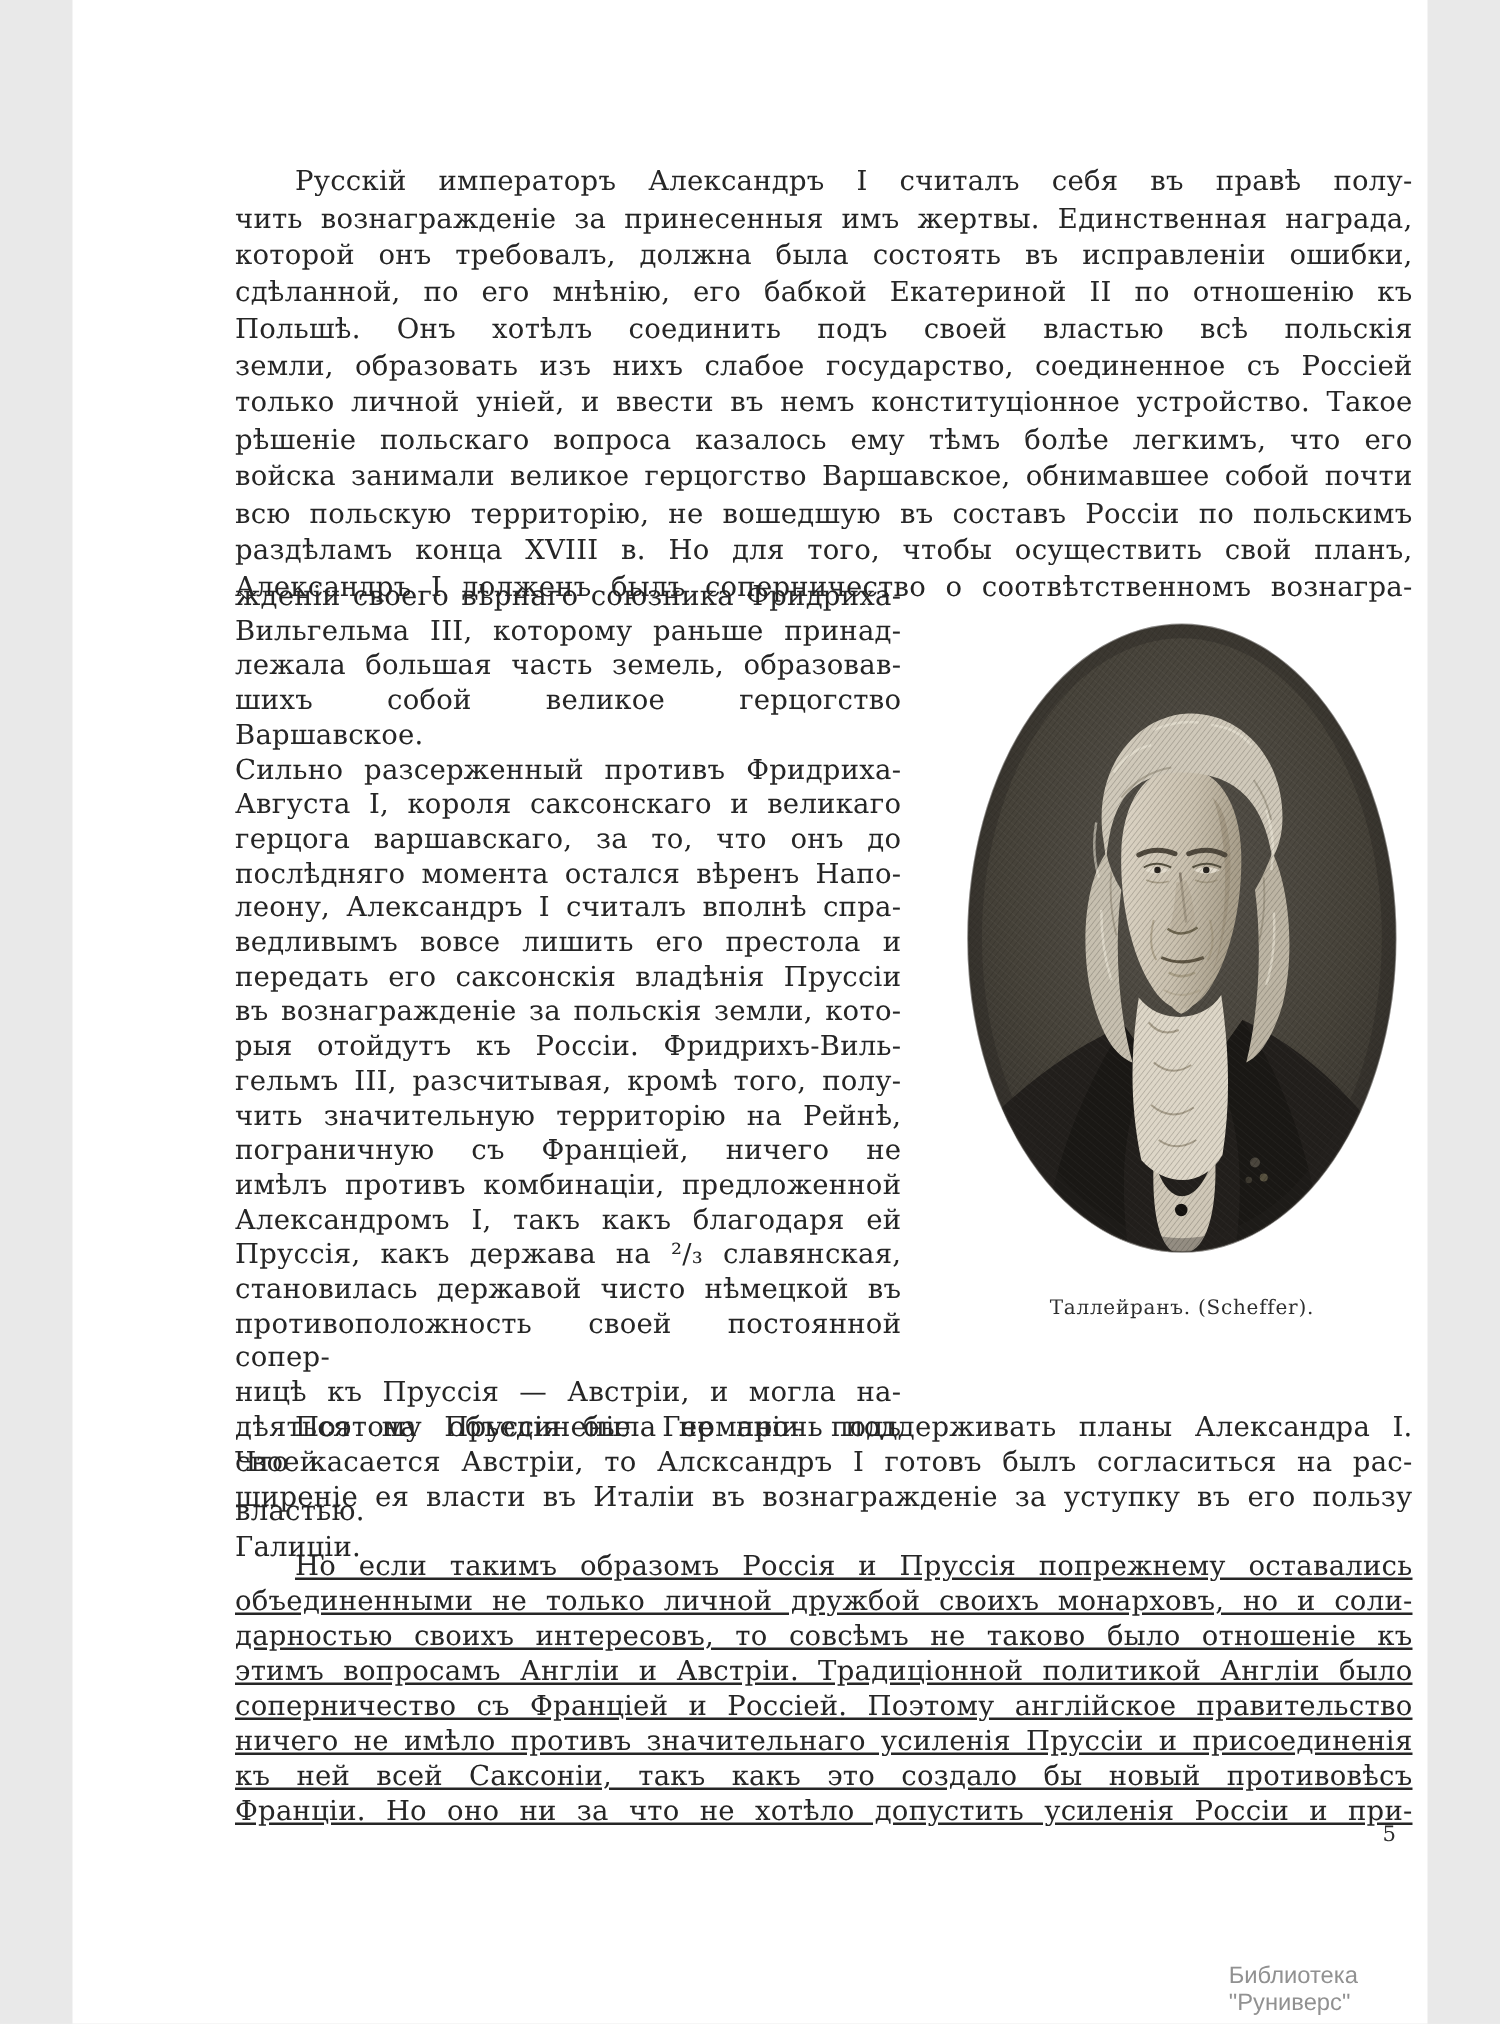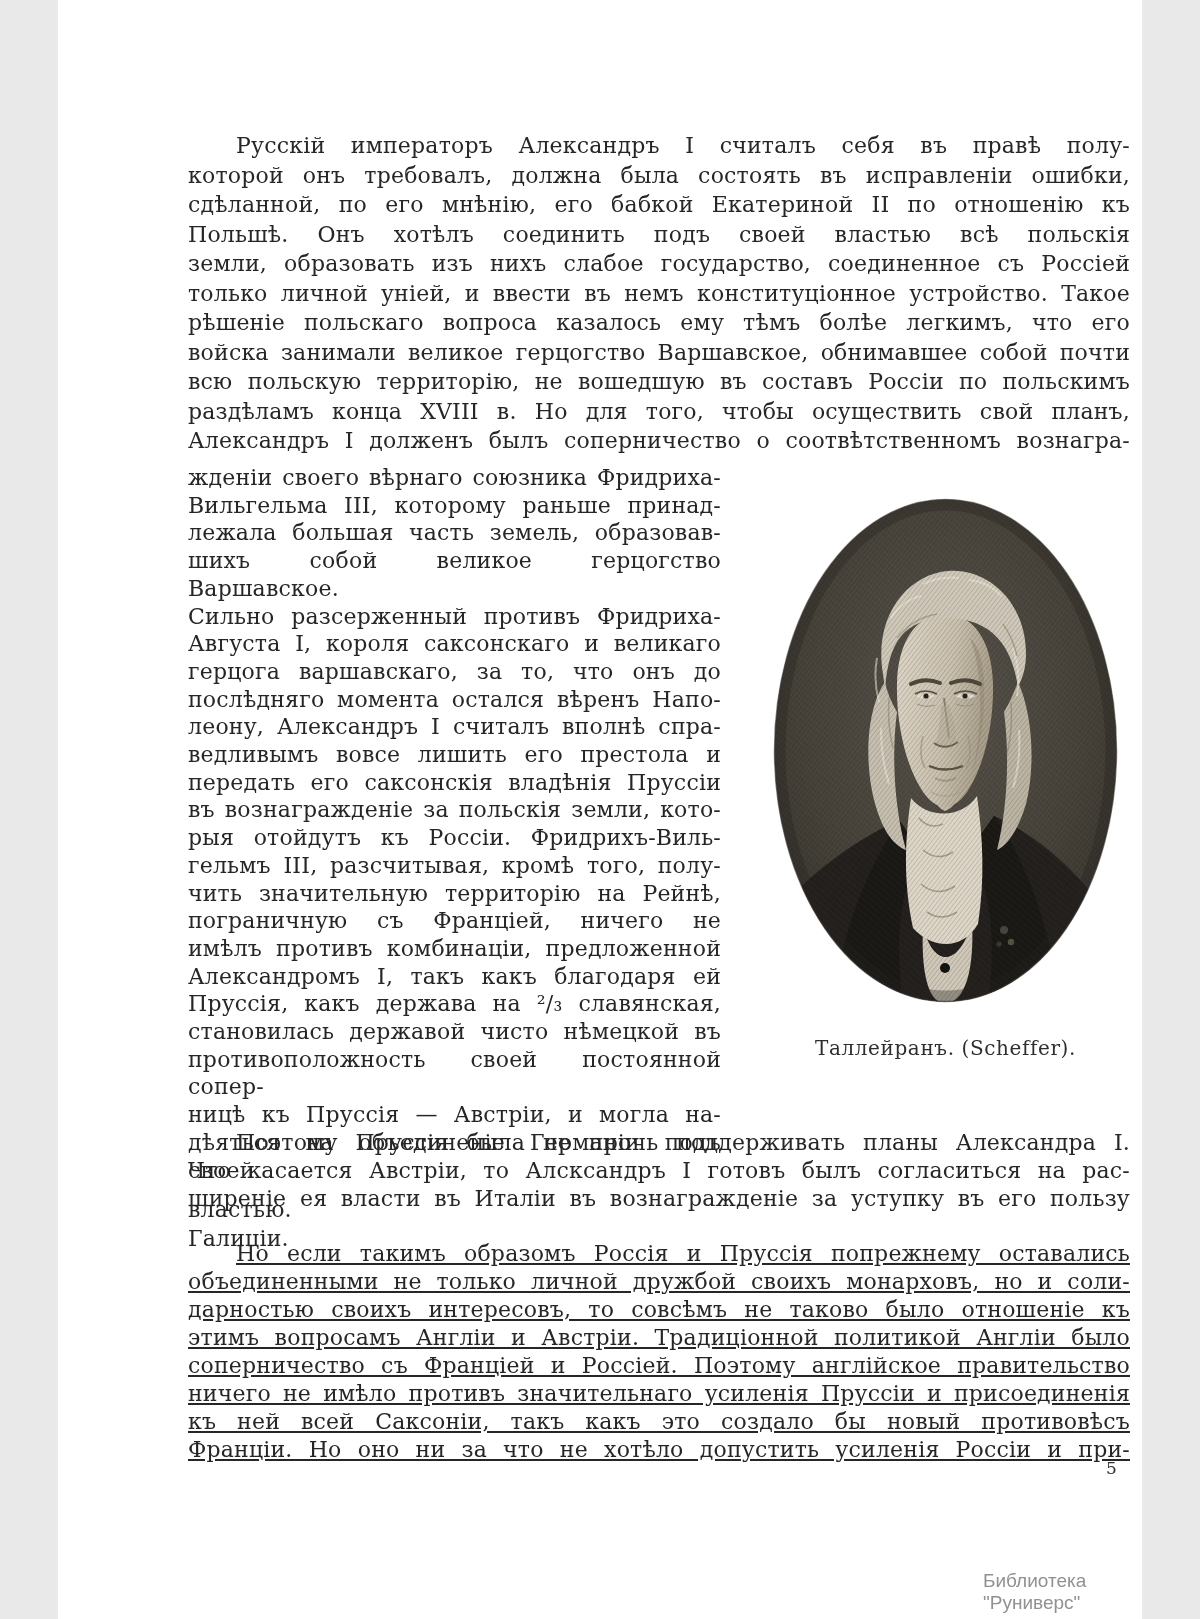--- a/index.html
+++ b/index.html
@@ -12,33 +12,34 @@
   .block{position:absolute;}
   .tl{text-align:justify;text-align-last:justify;letter-spacing:.2px;}
   .tl.last{text-align:last left;text-align-last:left;margin-top:12px;}
   .tl.ind{text-indent:48px;}
   #para1{left:130px;top:131px;width:942px;font-size:22px;line-height:29.5px;}
   #column{left:130px;top:464px;width:533px;font-size:22px;line-height:27.7px;}
   #para2{left:130px;top:1129px;width:942px;font-size:22px;line-height:28px;}
   #para3{left:130px;top:1240px;width:942px;font-size:22px;line-height:28px;text-decoration:underline;}
   .figure{left:715px;top:498px;width:345px;height:505px;}
   .figure svg{display:block;}
-  .caption{left:700px;top:1036px;width:375px;text-align:center;font-size:20px;
+  .caption{left:700px;top:1036px;width:375px;text-align:center;font-size:16px;
     letter-spacing:.6px;color:#2e2e2e;}
   .pagenum{left:1048px;top:1458px;font-size:17px;color:#2e2e2e;}
   .watermark{left:925px;top:1570px;font-size:19px;color:#919191;
     font-family:"Liberation Sans",sans-serif;}
 </style>
 </head>
 <body>
 
 <div class="page">
 
   <div id="para1" class="block">
     <div class="tl ind">Русскій императоръ Александръ I считалъ себя въ правѣ полу-</div>
+    <div class="tl">чить вознагражденіе за принесенныя имъ жертвы. Единственная награда,</div>
     <div class="tl">которой онъ требовалъ, должна была состоять въ исправленіи ошибки,</div>
     <div class="tl">сдѣланной, по его мнѣнію, его бабкой Екатериной II по отношенію къ</div>
     <div class="tl">Польшѣ. Онъ хотѣлъ соединить подъ своей властью всѣ польскія</div>
     <div class="tl">земли, образовать изъ нихъ слабое государство, соединенное съ Россіей</div>
     <div class="tl">только личной уніей, и ввести въ немъ конституціонное устройство. Такое</div>
     <div class="tl">рѣшеніе польскаго вопроса казалось ему тѣмъ болѣе легкимъ, что его</div>
     <div class="tl">войска занимали великое герцогство Варшавское, обнимавшее собой почти</div>
     <div class="tl">всю польскую территорію, не вошедшую въ составъ Россіи по польскимъ</div>
     <div class="tl">раздѣламъ конца XVIII в. Но для того, чтобы осуществить свой планъ,</div>
     <div class="tl">Александръ I долженъ былъ соперничество о соотвѣтственномъ вознагра-</div>

